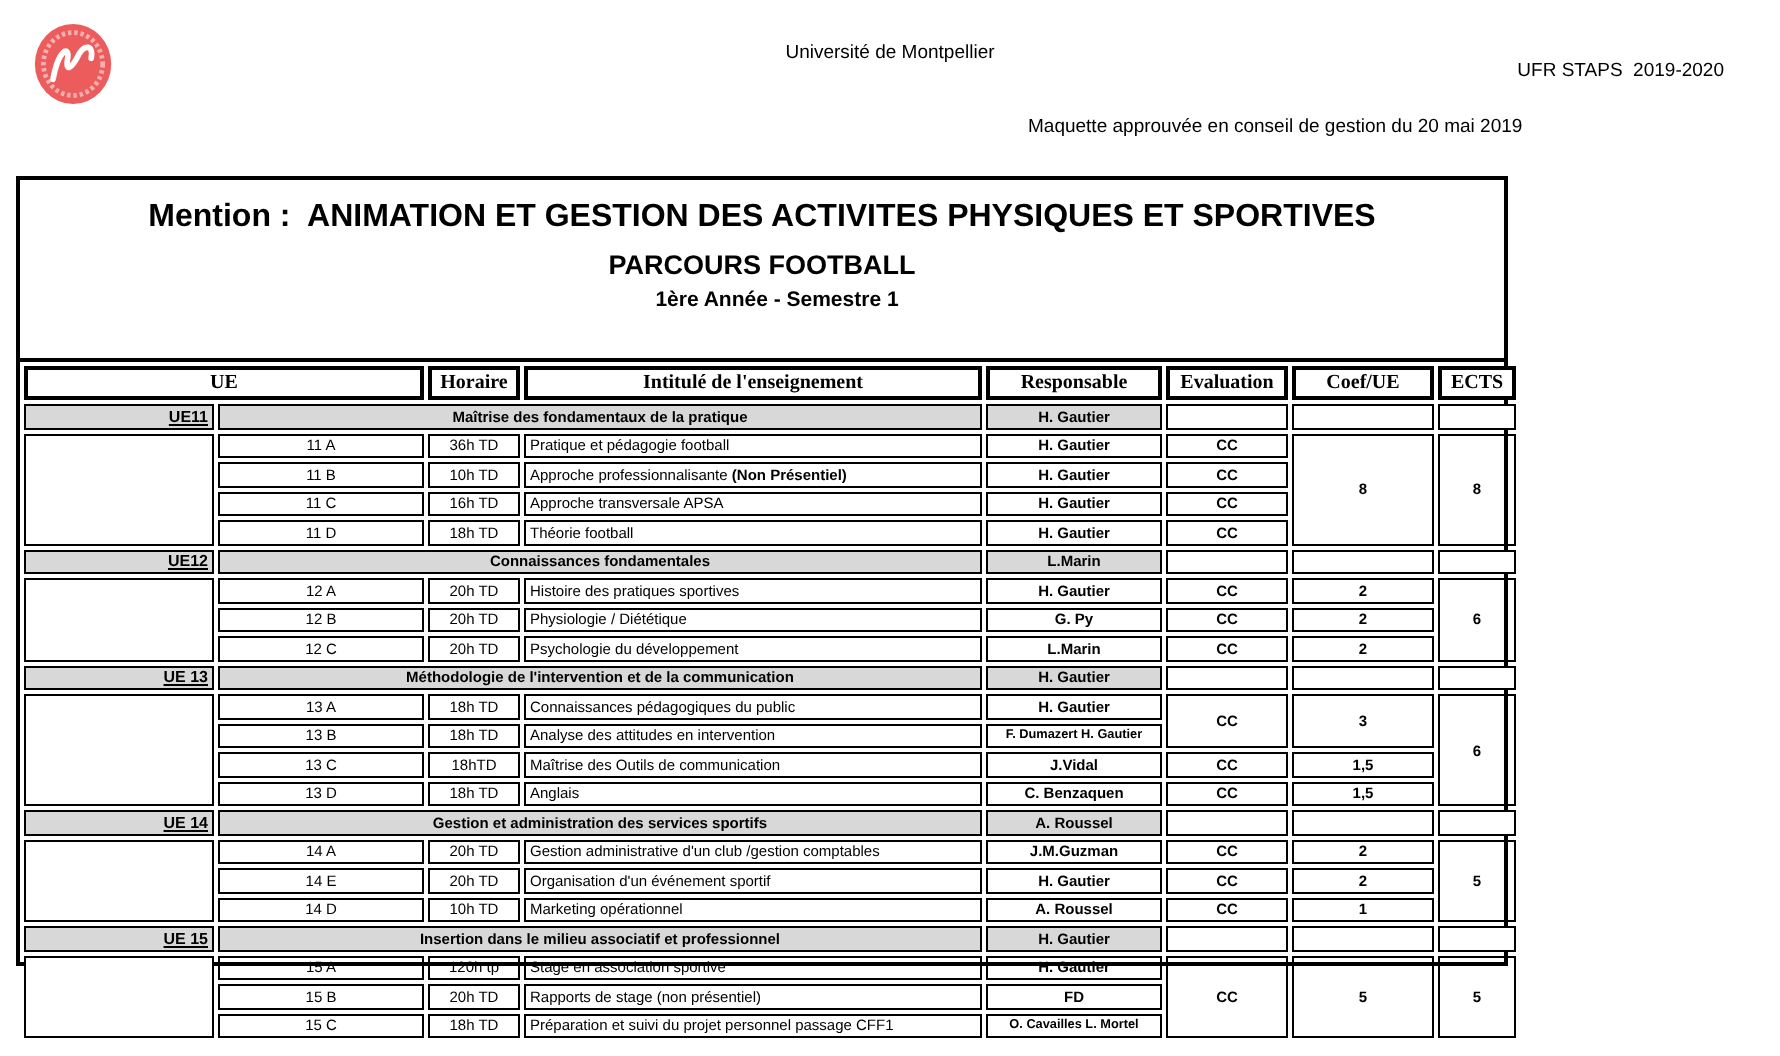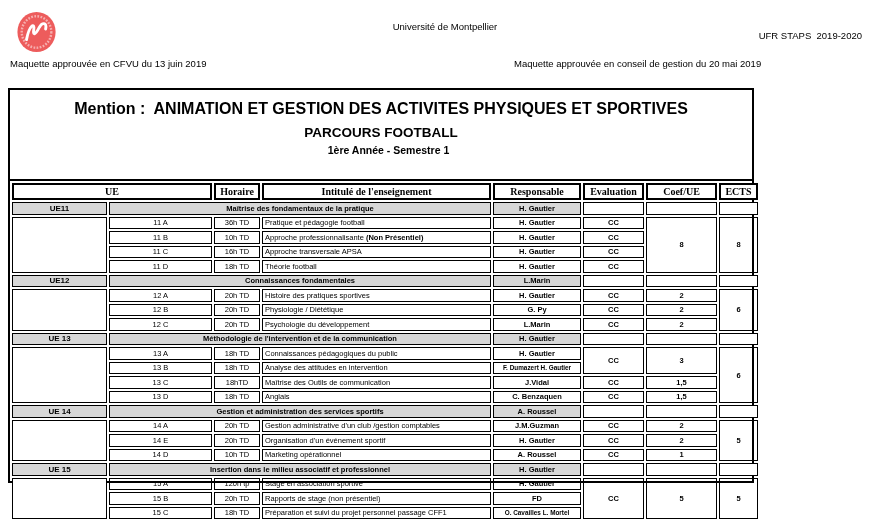--- a/index.html
+++ b/index.html
@@ -33,21 +33,21 @@
   table.grid th {
     font-family:"Liberation Serif", serif; font-size:10px; font-weight:bold;
     border:2px solid #000; height:13px; padding:0; background:#fff;
   }
   table.grid td {
     border:1px solid #000; height:10.5px; padding:0 2px; vertical-align:middle;
     overflow:hidden; white-space:nowrap;
   }
   tr.band td { background:#d8d8d8; border-width:1.5px; }
   tr.band td.white { background:#fff; }
-  td.code   { font-weight:bold; text-align:center; font-size:8px; }
+  td.code   { font-weight:bold; text-decoration:underline; text-align:right; font-size:8px; }
   td.gtitle { font-weight:bold; text-align:center; }
   td.sub    { text-align:center; }
   td.hrs    { text-align:center; }
   td.int    { text-align:left; }
   td.resp   { text-align:center; font-weight:bold; }
   td.resp.small { font-size:6.4px; }
   td.eval, td.coef, td.ects { text-align:center; font-weight:bold; }
   td.spacer { background:#fff; }
   b.nb { font-weight:bold; }
 
@@ -65,21 +65,20 @@
 
   <div class="logo">
     <svg viewBox="0 0 44 46" width="42" height="46">
       <ellipse cx="21.5" cy="23" rx="20" ry="21" fill="#ed5c5c"></ellipse>
       <ellipse cx="21.5" cy="23" rx="15.5" ry="16.5" fill="none" stroke="#ffffff" stroke-opacity="0.5" stroke-width="2.5" stroke-dasharray="1.8 1.5"></ellipse>
       <path d="M11 31 C14 15, 20 13, 18.6 20.5 C17.5 27, 20.5 26, 24.5 18 C27.5 12.5, 32.5 13, 31 20" fill="none" stroke="#ffffff" stroke-width="3" stroke-linecap="round"></path>
     </svg>
   </div>
   <div class="univ-title">Université de Montpellier</div>
   <div class="ufr">UFR STAPS  2019-2020</div>
-  <div class="approval-left">Maquette approuvée en CFVU du 13 juin 2019</div>
   <div class="approval-right">Maquette approuvée en conseil de gestion du 20 mai 2019</div>
 
   <div class="sheet">
     <div class="title-block">
       <div class="t2">Mention :  ANIMATION ET GESTION DES ACTIVITES PHYSIQUES ET SPORTIVES</div>
       <div class="t3">PARCOURS FOOTBALL</div>
       <div class="t4">1ère Année - Semestre 1</div>
     </div>
 
     <table class="grid">

